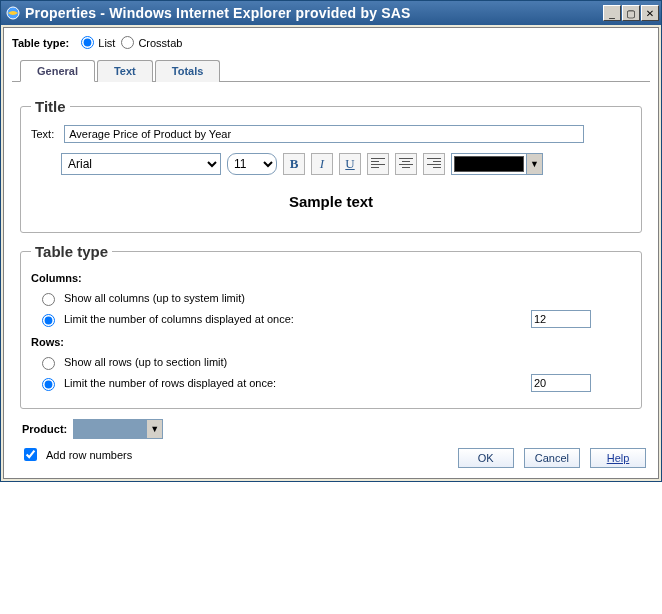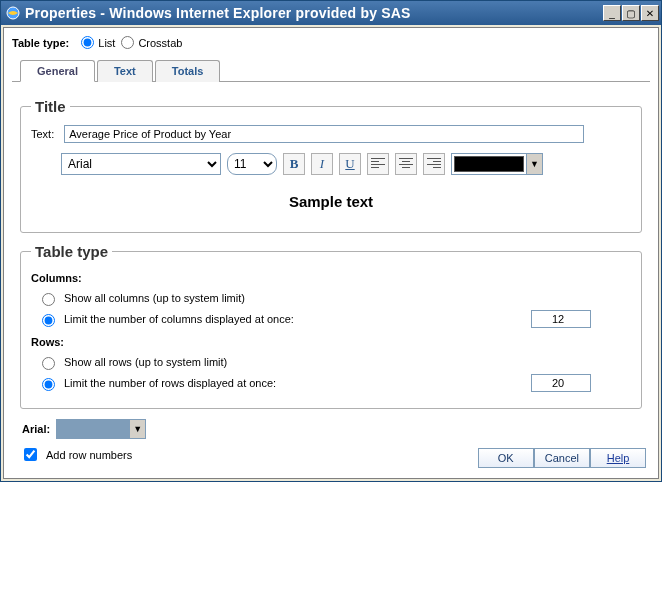--- a/index.html
+++ b/index.html
@@ -196,21 +196,21 @@
     font-size: 15px;
     font-weight: bold;
     color: #000;
     margin: 18px 0 10px 0;
   }
   .ts-sub { font-weight: bold; margin: 4px 0 6px 0; }
   .ts-opt { display: flex; align-items: center; margin: 4px 0 4px 6px; }
   .num-input {
     width: 60px;
     border: 1px solid #7f9db9;
-    padding: 2px 20px;
+    padding: 2px 2px;
     font-size: 11px;
     margin-left: auto;
     margin-right: 40px;
   }
   .border-row {
     display: flex; align-items: center;
     margin: 8px 0 6px 4px;
   }
   .border-select {
     display: inline-flex;
@@ -222,20 +222,21 @@
   .border-swatch {
     width: 72px; background: #7f9db9;
   }
   .check-row { display: flex; align-items: center; margin: 4px 0 4px 2px; }
   .disabled { color: #9a9a9a; }
   .footer {
     position: absolute;
     right: 12px;
     bottom: 10px;
     display: flex;
+    gap: 10px;
   }
   .btn {
     min-width: 56px;
     padding: 3px 10px;
     border: 1px solid #7f9db9;
     background: linear-gradient(#fff, #e8eef8);
     font-size: 11px;
     color: #1a3a6a;
     text-align: center;
     cursor: default;
@@ -341,31 +342,31 @@
         </div>
         <div class="ts-opt">
           <input type="radio" name="cols" checked="" style="">
           <span style="margin-left:6px">Limit the number of columns displayed at once:</span>
           <input class="num-input" value="12" style="">
         </div>
 
         <div class="ts-sub" style="margin-top:8px">Rows:</div>
         <div class="ts-opt">
           <input type="radio" name="rows" style="">
-          <span style="margin-left:6px">Show all rows (up to system limit)</span>
+          <span style="margin-left:6px">Show all rows (up to section limit)</span>
         </div>
         <div class="ts-opt">
           <input type="radio" name="rows" checked="" style="">
           <span style="margin-left:6px">Limit the number of rows displayed at once:</span>
           <input class="num-input" value="20" style="">
         </div>
       </fieldset>
 
       <div class="border-row">
-        <span style="font-weight:bold">Arial:</span>
+        <span style="font-weight:bold">Product:</span>
         <span class="border-select">
           <span class="border-swatch"></span>
           <span class="dd-btn">▼</span>
         </span>
       </div>
 
       <div class="check-row">
         <input type="checkbox" checked="" style="">
         <span style="margin-left:6px">Add row numbers</span>
       </div>

